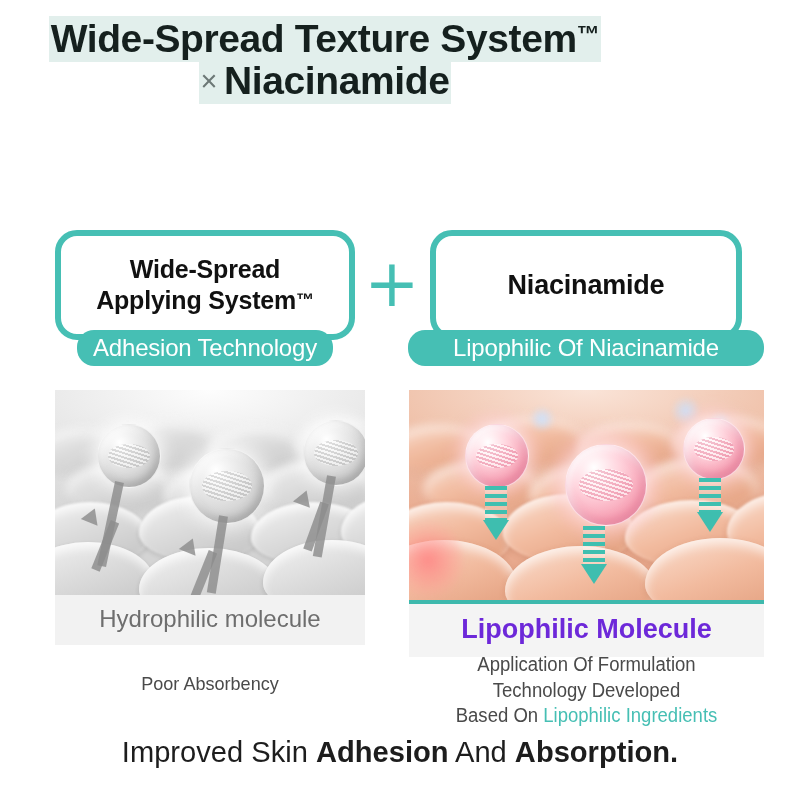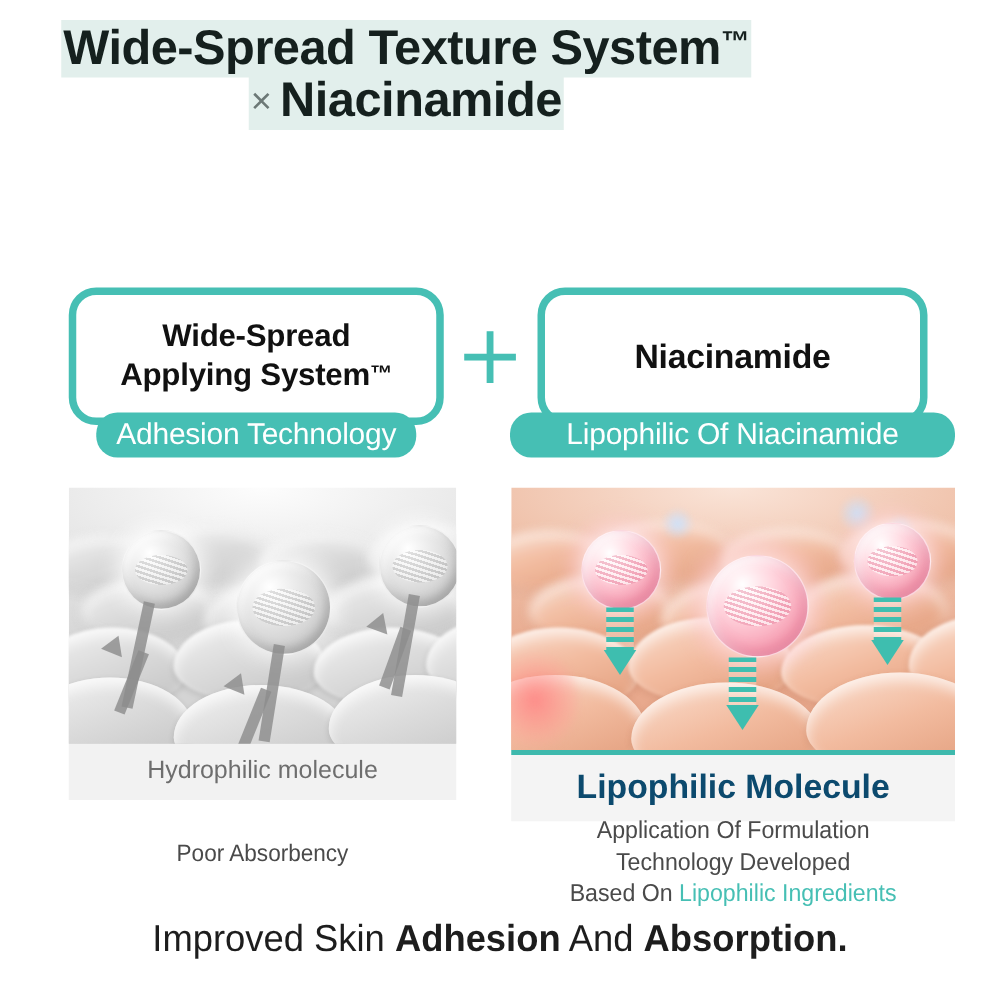--- a/index.html
+++ b/index.html
@@ -255,25 +255,25 @@
 
   .caption {
     width: 100%;
     box-sizing: border-box;
     text-align: center;
     padding: 10px 0 12px 0;
   }
   .caption-left {
     background: #f2f2f2;
     color: #6e6e6e;
-    font-size: 20px;
+    font-size: 24px;
   }
   .caption-right {
     background: #f4f4f4;
-    color: #0c4a6e;
+    color: #6d28d9;
     font-size: 27px;
     font-weight: bold;
   }
 
   
   .note {
     position: absolute;
     text-align: center;
     color: #4a4a4a;
   }

